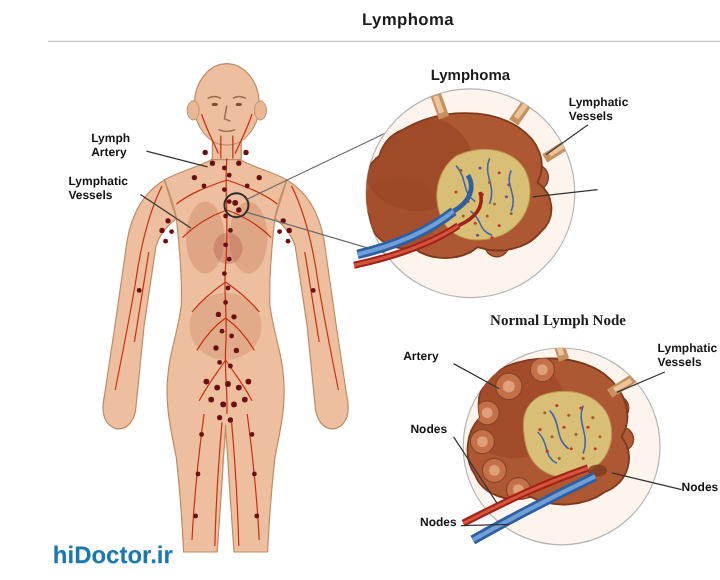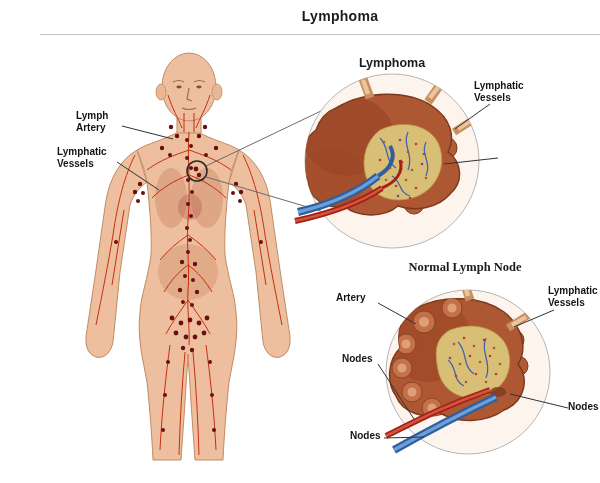--- a/index.html
+++ b/index.html
@@ -330,13 +330,14 @@
 Vessels</div>
 
   <div class="inset-title" style="left:345px;top:260px;width:160px;font-family:Liberation Serif, serif;">Normal Lymph Node</div>
   <div class="label" style="left:296px;top:292px;">Artery</div>
   <div class="label" style="left:302px;top:353px;">Nodes</div>
   <div class="label" style="left:310px;top:430px;">Nodes</div>
   <div class="label" style="left:508px;top:285px;">Lymphatic
 Vessels</div>
   <div class="label" style="left:528px;top:401px;">Nodes</div>
 
+  <div class="watermark">hiDoctor.ir</div>
 </div>
 
 </body></html>

